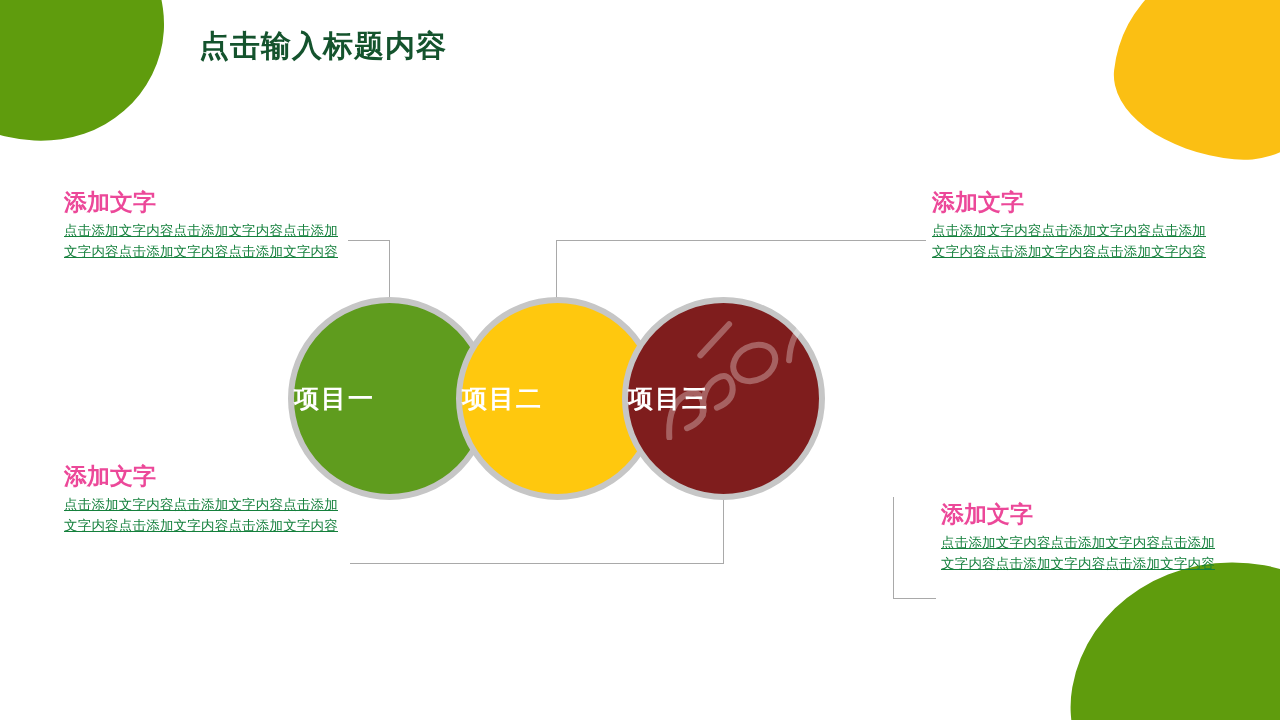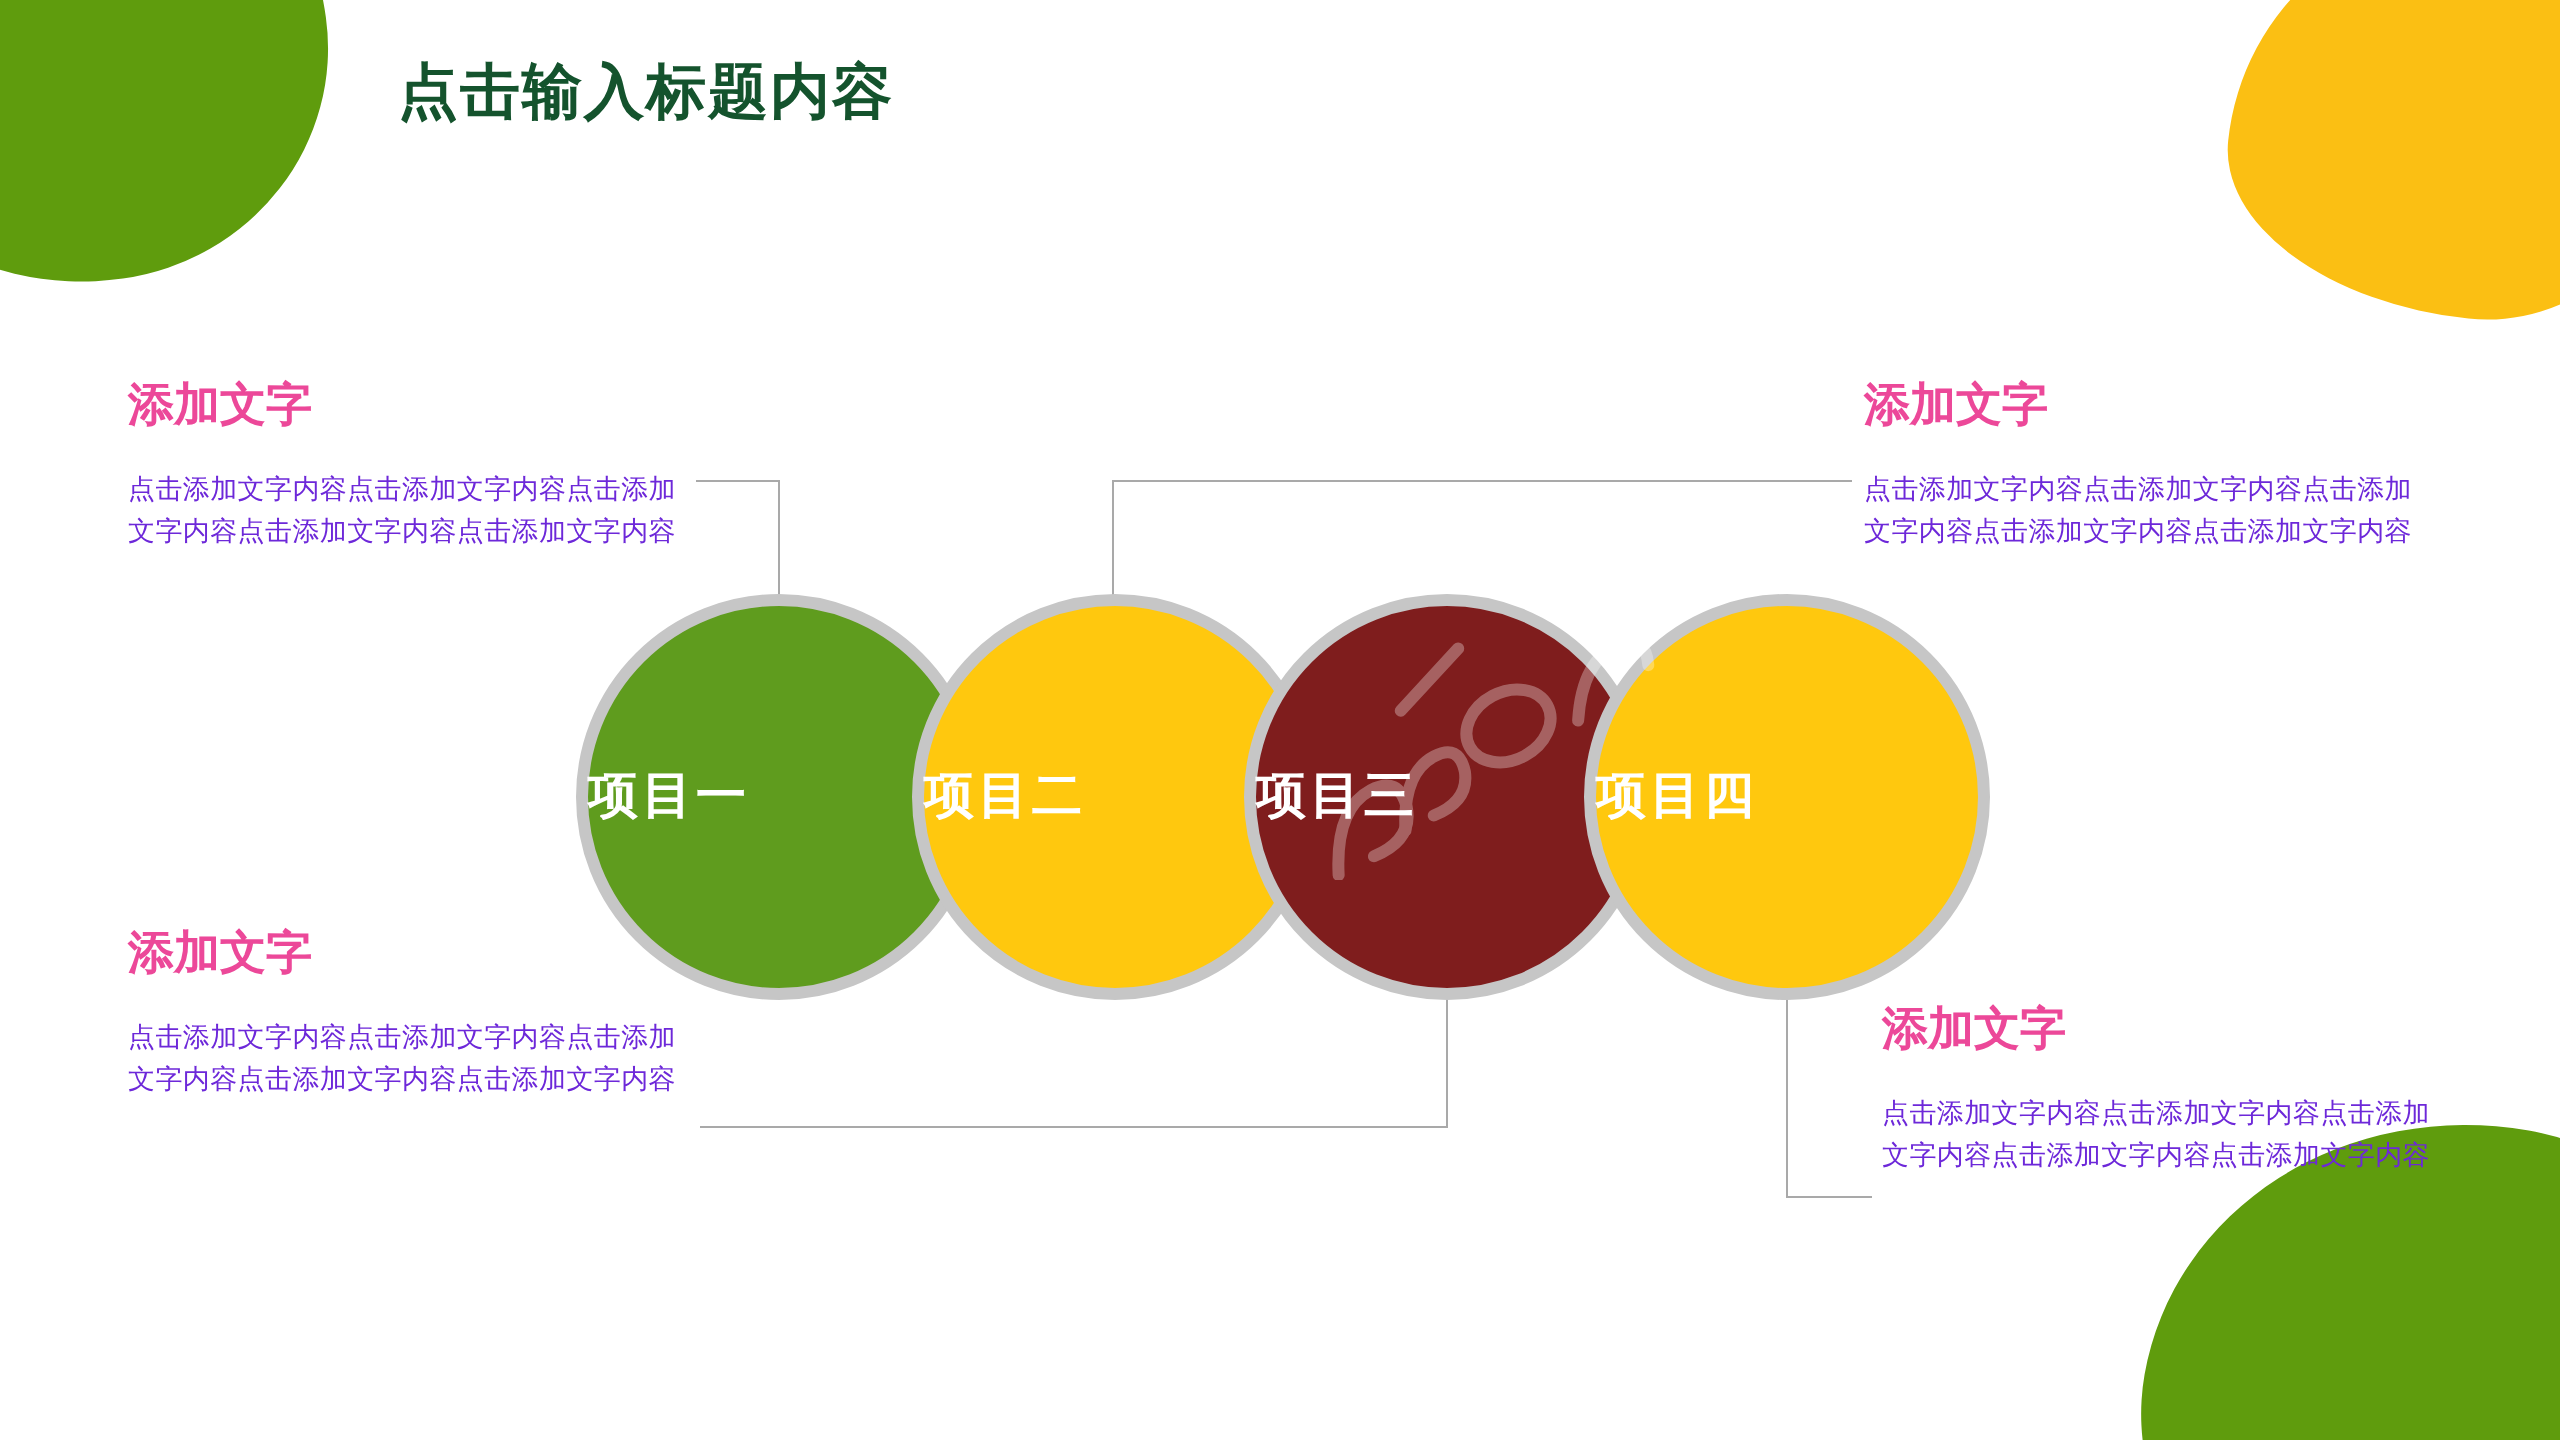--- a/index.html
+++ b/index.html
@@ -64,25 +64,26 @@
   
   .textblock { position: absolute; }
   .tb-head {
     font-size: 23px;
     font-weight: bold;
     color: #ec4899;
     line-height: 1.25;
     white-space: nowrap;
   }
   .tb-body {
-    margin-top: 18px;
+    margin-top: 4px;
     font-size: 13.5px;
-    color: #6d28d9;
+    color: #15803d;
     line-height: 1.55;
     letter-spacing: 0.2px;
+    text-decoration: underline;
   }
 
   #tb-tl { left: 64px;  top: 188px; width: 278px; }
   #tb-tr { left: 932px; top: 188px; width: 278px; }
   #tb-bl { left: 64px;  top: 462px; width: 278px; }
   #tb-br { left: 941px; top: 500px; width: 278px; }
 
   
   .conn {
     position: absolute;
@@ -170,23 +171,20 @@
 
   <div id="circles">
     <div class="circle" id="circle-1" style="background: rgb(95, 156, 30); border-color: rgb(198, 198, 198);">
       <span class="label">项目一</span>
     </div>
     <div class="circle" id="circle-2" style="background: rgb(255, 200, 14); border-color: rgb(198, 198, 198);">
       <span class="label">项目二</span>
     </div>
     <div class="circle" id="circle-3" style="background: #7f1d1d; border-color: rgb(198, 198, 198);">
       <span class="label">项目三</span>
-    </div>
-    <div class="circle" id="circle-4" style="background: rgb(255, 200, 14); border-color: rgb(198, 198, 198);">
-      <span class="label">项目四</span>
     </div>
   </div>
 
   <div id="watermark">
     <svg viewBox="0 0 260 150" xmlns="http://www.w3.org/2000/svg">
       <g transform="rotate(-28 130 75)" fill="none" stroke="#ffffff" stroke-width="6" stroke-linecap="round">
         <path d="M30 104 q14 -30 34 -30 q16 0 12 16 q-5 16 -26 14"></path>
         <path d="M70 100 q12 -26 30 -26 q14 0 10 14 q-5 14 -24 12"></path>
         <ellipse cx="140" cy="78" rx="22" ry="17"></ellipse>
         <path d="M172 92 q16 -26 36 -24 q14 2 8 16"></path>

